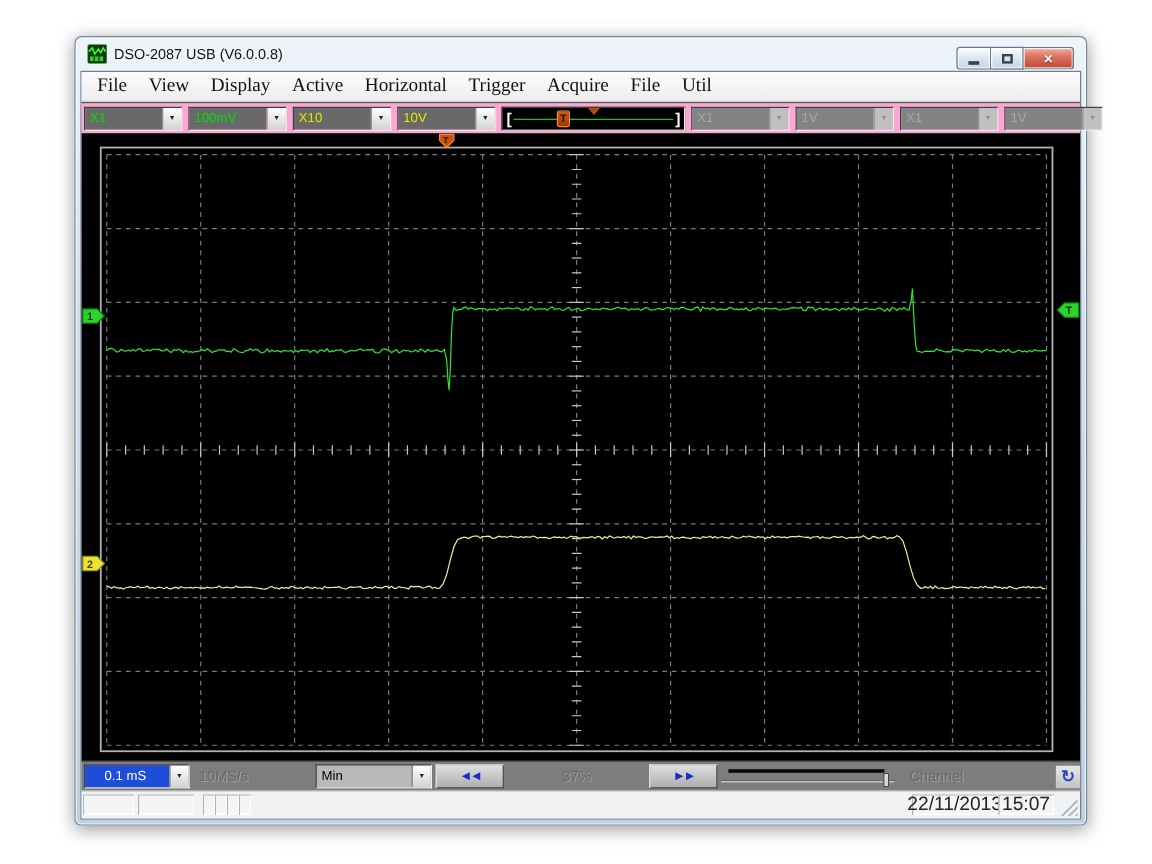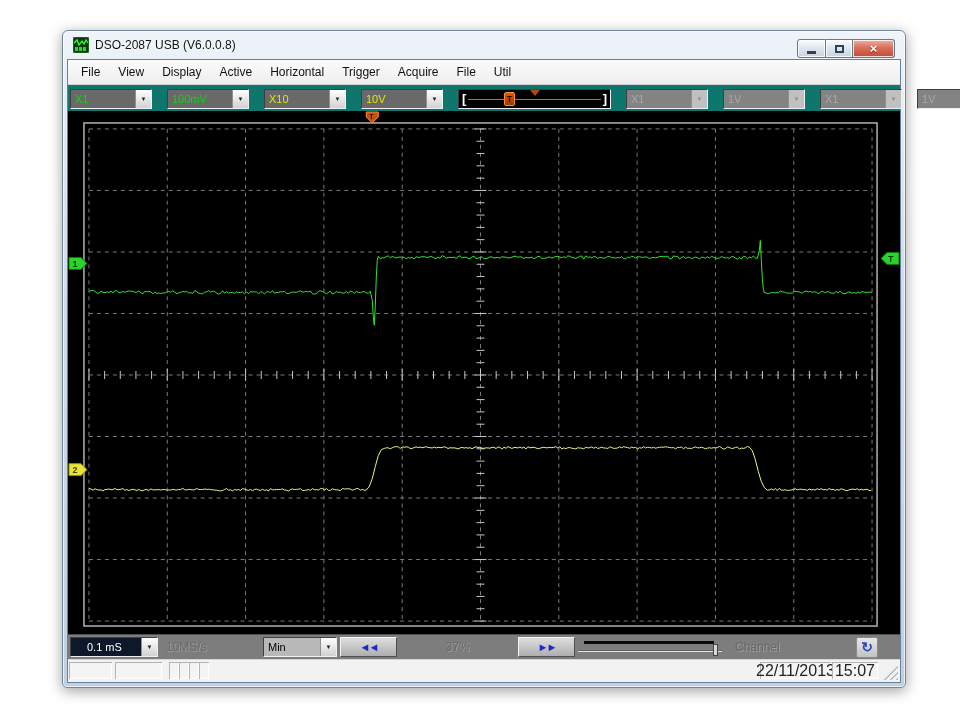--- a/index.html
+++ b/index.html
@@ -32,25 +32,25 @@
   .minbar { width:9px; height:3px; background:#33424f; margin-top:7px; }
   .maxbox { width:9px; height:8px; border:2px solid #33424f; background:transparent; }
 
   
   #client { position:absolute; left:4px; right:4px; top:28px; bottom:4px;
     border:1px solid #64809a; background:#f0f0f0; display:flex; flex-direction:column; }
 
   
   #menubar { height:25px; background:linear-gradient(#fbfbfb,#eeeeee);
     border-bottom:1px solid #cfcfcf; display:flex; align-items:center; padding-left:4px; }
-  .mitem { font-size:12px; color:#111; padding:4px 9px; }
-
-  
-  #toolbar { height:26px; background:#0f766e; border-top:1px solid #5a5a5a;
-    display:flex; align-items:center; padding:0 2px; gap:15px; }
+  .mitem { font-size:16px; color:#111; padding:4px 9px;font-family:Liberation Serif, serif; }
+
+  
+  #toolbar { height:26px; background:#f9a8d4; border-top:1px solid #5a5a5a;
+    display:flex; align-items:center; padding:0 2px; gap:5px; }
   .combo { display:flex; height:20px; width:82px; border:1px solid;
     border-color:#3f3f3f #f0f0f0 #f0f0f0 #3f3f3f; flex:0 0 auto; }
   .combo .field { flex:1; background:#696969; font-size:11px; line-height:18px;
     padding-left:4px; overflow:hidden; white-space:nowrap; }
   .combo .dd { width:16px; background:linear-gradient(#ffffff,#d2d2d2);
     border-left:1px solid #909090; display:flex; align-items:center;
     justify-content:center; font-size:6px; color:#222; }
   .txt-green { color:#00e000; } .txt-yellow { color:#e5e500; }
   .combo.disabled .field { background:#838383; color:#a7a7a7; }
   .combo.disabled .dd { background:#c0c0c0; color:#8d8d8d; }
@@ -75,21 +75,21 @@
 
   
   #transport { height:25px; background:#7d7d7d; border-top:1px solid #505050;
     display:flex; align-items:center; padding:0 2px; gap:3px; }
   .tcombo { display:flex; height:20px; border:1px solid;
     border-color:#3f3f3f #f0f0f0 #f0f0f0 #3f3f3f; flex:0 0 auto; }
   .tcombo .field { flex:1; font-size:11px; line-height:18px; padding-left:4px; }
   .tcombo .dd { width:16px; background:linear-gradient(#ffffff,#d2d2d2);
     border-left:1px solid #909090; display:flex; align-items:center;
     justify-content:center; font-size:6px; color:#222; }
-  .tcombo.dark .field { background:#0f172a; color:#fff;padding-left:16px; }
+  .tcombo.dark .field { background:#1d4ed8; color:#fff;padding-left:16px; }
   .tcombo.light .field { background:#b9b9b9; color:#000; }
   .tpanel { height:20px; font-size:12px; color:#686868; text-shadow:1px 1px 0 #9e9e9e;
     display:flex; align-items:center; flex:0 0 auto; }
   .tpanel.center { justify-content:center; }
   .btn3d { height:20px; background:linear-gradient(#dedede,#aeaeae);
     border:1px solid; border-color:#f4f4f4 #4f4f4f #4f4f4f #f4f4f4;
     display:flex; align-items:center; justify-content:center;
     color:#1b2cc4; font-size:11px; letter-spacing:-2px; flex:0 0 auto; }
   .slider { position:relative; width:148px; height:23px; flex:0 0 auto; }
   .sl-top { position:absolute; left:6px; top:5px; width:130px; height:3px; background:#0a0a0a; }
@@ -328,21 +328,21 @@
           <text x="302" y="8" font-size="7" font-weight="bold" fill="#2a1000" font-family="Liberation Sans, sans-serif">T</text>
         </svg>
     </div>
 
     <div id="transport">
       <div class="tcombo dark" style="width:88px">
         <div class="field">0.1 mS</div>
         <div class="dd">▼</div>
       </div>
       <div class="tpanel" style="width:99px;padding-left:5px">10MS/s</div>
-      <div class="tcombo light" style="width:74px">
+      <div class="tcombo light" style="width:97px">
         <div class="field">Min</div>
         <div class="dd">▼</div>
       </div>
       <div class="btn3d" style="width:57px">
           <span>◄◄</span>
         </div>
       <div class="tpanel center" style="width:115px">37%</div>
       <div class="btn3d" style="width:57px">
           <span>►►</span>
         </div>

